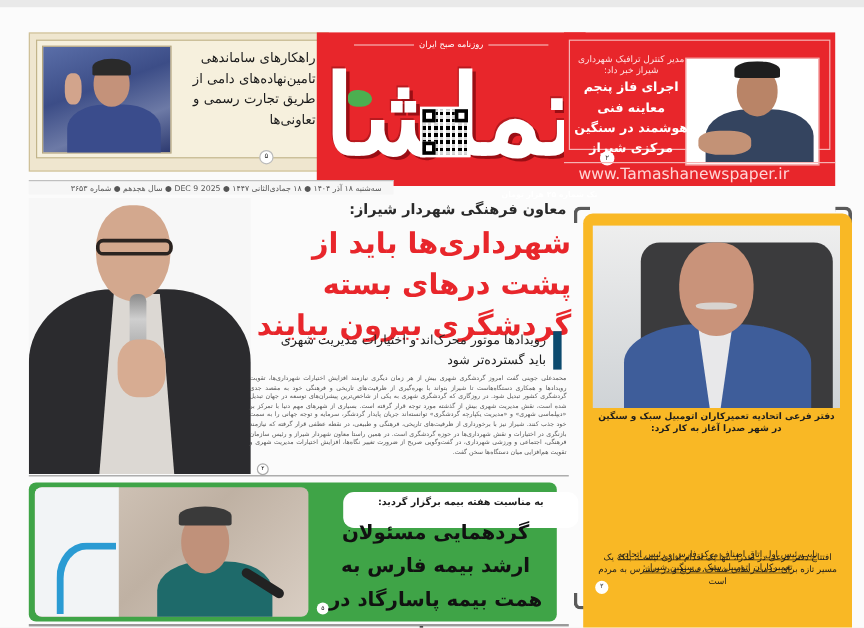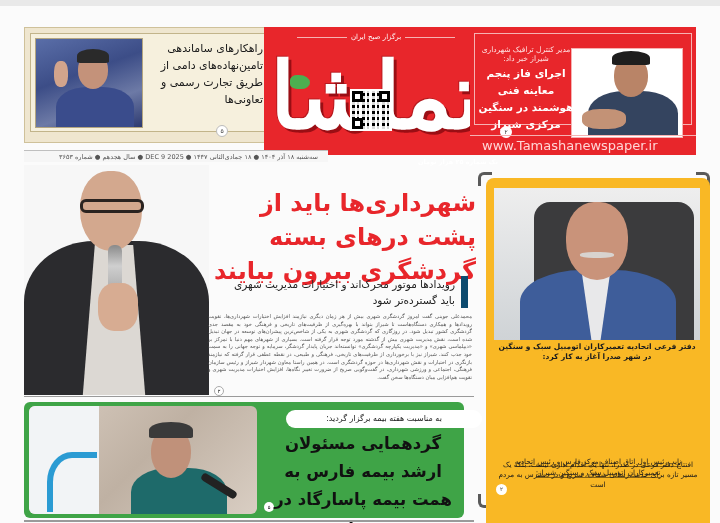--- a/index.html
+++ b/index.html
@@ -88,21 +88,21 @@
   
   .green-box { position: absolute; left: 24px; top: 402px; width: 440px; height: 116px; background: #3fa447; border-radius: 6px; }
   .gb-photo { position: absolute; left: 5px; top: 4px; width: 228px; height: 108px; background: linear-gradient(135deg,#d8ccc0,#bfb1a3 50%,#d9cec3); border-radius: 6px; overflow: hidden; }
   .gb-flag { position: absolute; left: 0; top: 0; width: 70px; height: 108px; background: #f2f4f6; }
   .gb-flag-mark { position: absolute; left: 18px; top: 46px; width: 50px; height: 60px; border: 6px solid #2b9bd3; border-radius: 50% 0 0 0; border-right: none; border-bottom: none; }
   .gb-suit { position: absolute; left: 102px; top: 62px; width: 96px; height: 60px; border-radius: 40% 40% 0 0; background: #1e6a6a; }
   .gb-face { position: absolute; left: 122px; top: 22px; width: 40px; height: 50px; border-radius: 45% 45% 50% 50%; background: #c0917a; }
   .gb-hair { position: absolute; left: 120px; top: 16px; width: 44px; height: 16px; border-radius: 50% 50% 10% 10%; background: #3a3a3a; }
   .gb-mic { position: absolute; left: 170px; top: 76px; width: 40px; height: 8px; background: #222; transform: rotate(32deg); border-radius: 4px; }
   .gb-page { position: absolute; left: 240px; top: 100px; width: 10px; height: 10px; border-radius: 50%; background: #fff; font-size: 5px; text-align: center; line-height: 10px; }
-  .gb-kicker { position: absolute; left: 262px; top: 8px; width: 196px; height: 18px; border-radius: 9px; background: #fff; text-align: center; direction: rtl; font-size: 8px; line-height: 18px; font-weight: normal; color: #1b1b1b; }
+  .gb-kicker { position: absolute; left: 262px; top: 8px; width: 196px; height: 30px; border-radius: 9px; background: #fff; text-align: center; direction: rtl; font-size: 8px; line-height: 18px; font-weight: bold; color: #1b1b1b; }
   .gb-title { position: absolute; left: 244px; top: 28px; width: 190px; text-align: center; direction: rtl; font-weight: bold; font-size: 16.5px; line-height: 28px; color: #111; }
   .bottom-rule { position: absolute; left: 24px; top: 520px; width: 450px; height: 2px; background: #9a9a9a; }
 </style>
 </head>
 <body>
 
 <div class="page">
   <div class="topstrip"></div>
 
   <div class="mast-left">
@@ -114,21 +114,21 @@
           <div class="hand"></div>
       </div>
       <div class="ml-text">
         <div class="ml-title">راهکارهای ساماندهی تامین‌نهاده‌های دامی از طریق تجارت رسمی و تعاونی‌ها</div>
       </div>
       <div class="ml-page">۵</div>
     </div>
   </div>
 
   <div class="mast-center">
-    <div class="mast-tagline">برگزار صبح ایران</div>
+    <div class="mast-tagline">روزنامه صبح ایران</div>
     <div class="logo-text">تماشا</div>
     <div class="map-icon"></div>
     <div class="qr">
       <div class="qr-corner" style="left:0;top:0"></div>
       <div class="qr-corner" style="right:0;top:0"></div>
       <div class="qr-corner" style="left:0;bottom:0"></div>
     </div>
   </div>
 
   <div class="mast-right">
@@ -153,20 +153,21 @@
   <div class="date-strip">سه‌شنبه ۱۸ آذر ۱۴۰۴ ● ۱۸ جمادی‌الثانی ۱۴۴۷ ● 2025 DEC 9 ● سال هجدهم ● شماره ۳۶۵۳</div>
 
   <div class="lead-photo">
     <div class="lp-suit"></div>
       <div class="lp-shirt"></div>
       <div class="lp-face"></div>
     <div class="lp-glasses"></div>
       <div class="lp-mic"></div>
       <div class="lp-hand"></div>
   </div>
+  <div class="lead-kicker">معاون فرهنگی شهردار شیراز:</div>
   <div class="lead-title">شهرداری‌ها باید از پشت درهای بسته گردشگری بیرون بیایند</div>
   <div class="lead-sub">رویدادها موتور محرک‌اند و اختیارات مدیریت شهری باید گسترده‌تر شود</div>
   <div class="lead-body">محمدعلی جوینی گفت امروز گردشگری شهری بیش از هر زمان دیگری نیازمند افزایش اختیارات شهرداری‌ها، تقویت رویدادها و همکاری دستگاه‌هاست تا شیراز بتواند با بهره‌گیری از ظرفیت‌های تاریخی و فرهنگی خود به مقصد جدی گردشگری کشور تبدیل شود. در روزگاری که گردشگری شهری به یکی از شاخص‌ترین پیشران‌های توسعه در جهان تبدیل شده است، نقش مدیریت شهری بیش از گذشته مورد توجه قرار گرفته است. بسیاری از شهرهای مهم دنیا با تمرکز بر «دیپلماسی شهری» و «مدیریت یکپارچه گردشگری» توانسته‌اند جریان پایدار گردشگر، سرمایه و توجه جهانی را به سمت خود جذب کنند. شیراز نیز با برخورداری از ظرفیت‌های تاریخی، فرهنگی و طبیعی، در نقطه عطفی قرار گرفته که نیازمند بازنگری در اختیارات و نقش شهرداری‌ها در حوزه گردشگری است. در همین راستا معاون شهردار شیراز و رئیس سازمان فرهنگی، اجتماعی و ورزشی شهرداری، در گفت‌وگویی صریح از ضرورت تغییر نگاه‌ها، افزایش اختیارات مدیریت شهری و تقویت هم‌افزایی میان دستگاه‌ها سخن گفت.</div>
   <div class="lead-page">۲</div>
   <div class="lead-rule"></div>
 
   <div class="bracket tl"></div>
   <div class="bracket tr"></div>
   <div class="bracket bl"></div>
   <div class="bracket br"></div>

